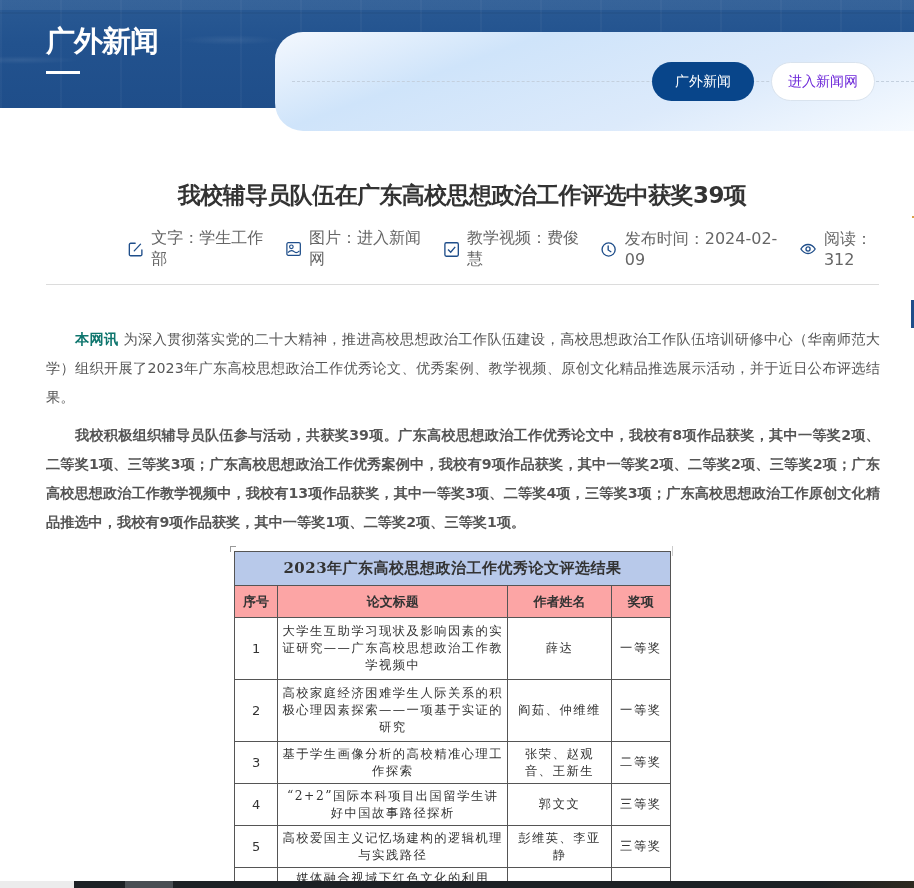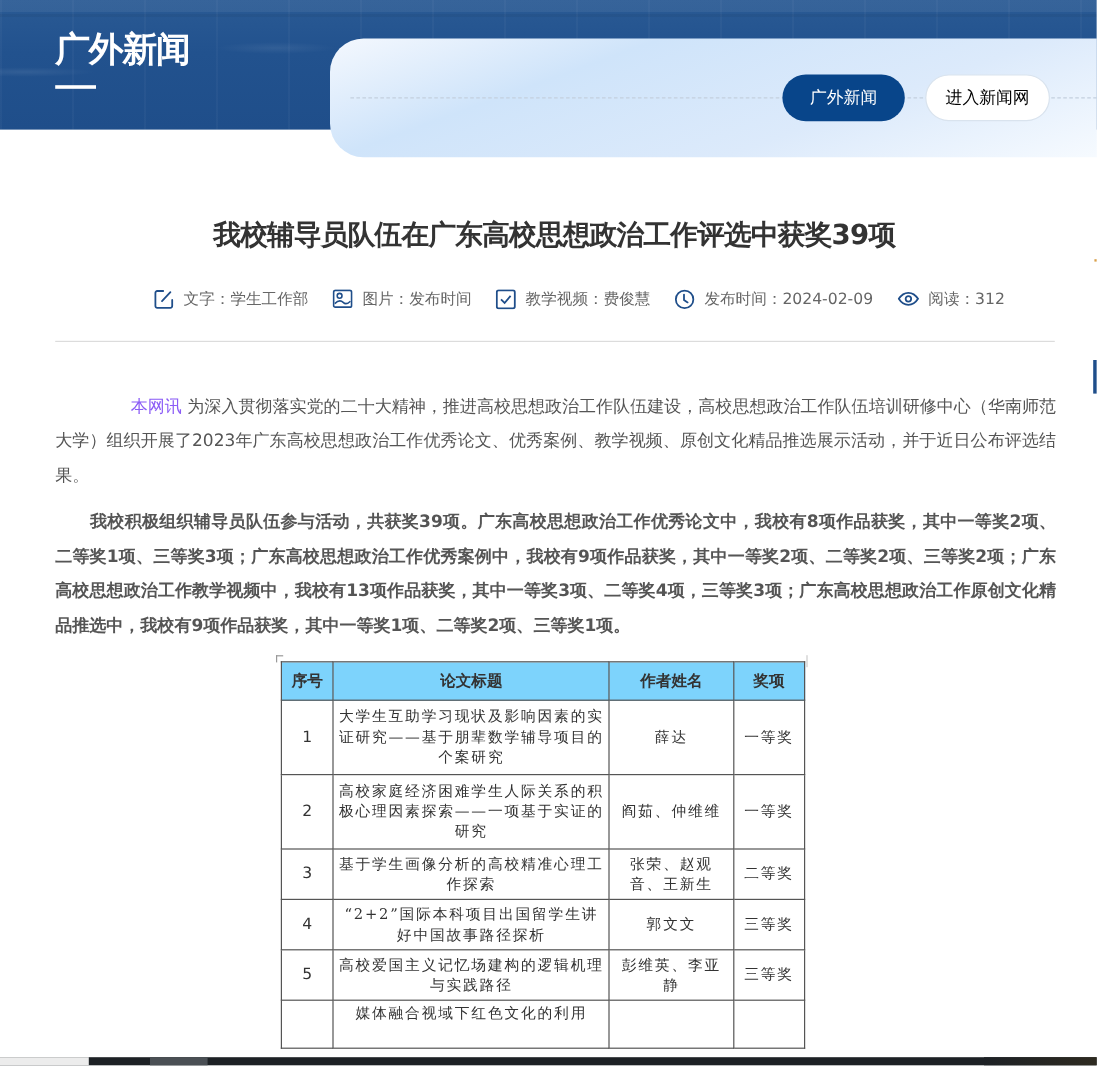--- a/index.html
+++ b/index.html
@@ -35,53 +35,53 @@
     background: linear-gradient(160deg, #f4f8fe 0%, #cfe4fa 30%, #dceafb 65%, #f7fbff 100%);
   }
   .nav-dash {
     position: absolute; left: 292px; top: 81px; width: 622px; border-top: 1px dashed #c4d0de;
   }
   .nav-btn {
     position: absolute; top: 62px; height: 39px; border-radius: 20px;
     font-size: 14px; display: flex; align-items: center; justify-content: center;
   }
   .nav-btn.active { left: 652px; width: 102px; background: #08458a; color: #fff; }
-  .nav-btn.outline { left: 771px; width: 104px; background: #fff; color: #000000; border: 1px solid #d9e3ee; }
+  .nav-btn.outline { left: 771px; width: 104px; background: #fff; color: #6d28d9; border: 1px solid #d9e3ee; }
 
   
   .article-title {
     position: absolute; left: 0; top: 180px; width: 924px; text-align: center;
     font-size: 23px; font-weight: bold; color: #333; letter-spacing: -0.6px;
   }
   .meta {
     position: absolute; left: 128px; top: 238px; height: 22px; display: flex; align-items: center;
-    font-size: 13px; color: #666;
+    font-size: 16px; color: #666;
   }
   .meta-item { display: flex; align-items: center; margin-right: 20px; }
   .meta-item svg { margin-right: 8px; }
   .divider { position: absolute; left: 46px; top: 284px; width: 833px; height: 1px; background: #dcdcdc; }
 
   .para {
     position: absolute; left: 46px; width: 834px;
     font-size: 14.2px; line-height: 29px; color: #555; text-indent: 29px; text-align: justify;
   }
-  .para b { color: #8b5cf6; font-weight: normal; margin-left: 34px; }
+  .para b { color: #0f766e; font-weight: bold; }
   .p1 { top: 325px; }
   .p2 { top: 421px; font-weight: bold; }
 
   
   .table-wrap {
     position: absolute; left: 234px; top: 551px; width: 440px;
   }
   .corner-mark { position: absolute; left: 230px; top: 546px; width: 6px; height: 6px; border-left: 1px solid #999; border-top: 1px solid #999; }
   .right-mark { position: absolute; left: 672px; top: 546px; width: 1px; height: 10px; background: #ccc; }
   table.result { border-collapse: collapse; width: 437px; font-family: "DejaVu Serif", serif; color: #333; }
   table.result td, table.result th { border: 1px solid #555; text-align: center; vertical-align: middle; }
   .caption-row th { background: #b8c9ea; height: 34px; font-size: 15px; font-weight: bold; letter-spacing: 0.5px; }
-  .head-row th { background: #7dd3fc; height: 32px; font-size: 13px; font-weight: bold; }
+  .head-row th { background: #fca5a5; height: 32px; font-size: 13px; font-weight: bold; }
   .result td { font-size: 12.3px; line-height: 17px; letter-spacing: 1.5px; padding: 2px 4px; }
   .result td.num { font-family: "DejaVu Sans", sans-serif; font-size: 13px; letter-spacing: 0; }
 
   
   .edge-dot { position: absolute; left: 912px; top: 216px; width: 2px; height: 2px; background: #d9a04a; }
   .edge-bar { position: absolute; left: 911px; top: 300px; width: 3px; height: 28px; background: #1f4e8a; }
 
   
   .taskbar { position: absolute; left: 0; top: 881px; width: 914px; height: 7px; background: #1d2125; }
   .taskbar .seg1 { position: absolute; left: 0; top: 0; width: 74px; height: 7px; background: #ececec; }
@@ -111,21 +111,21 @@
         <path d="M7 10l7-7.5" stroke="#1f4e8a" stroke-width="1.5" stroke-linecap="round"></path>
       </svg>
     <span>文字：学生工作部</span>
   </div>
   <div class="meta-item">
     <svg width="17" height="16" viewBox="0 0 17 16">
         <rect x="1" y="1" width="15" height="14" rx="1.5" fill="none" stroke="#1f4e8a" stroke-width="1.4"></rect>
         <circle cx="6" cy="5.5" r="2" fill="none" stroke="#1f4e8a" stroke-width="1.3"></circle>
         <path d="M2 12c3-3 5-3 7-1s4 1 6-1" fill="none" stroke="#1f4e8a" stroke-width="1.3"></path>
       </svg>
-    <span>图片：发布时间</span>
+    <span>图片：进入新闻网</span>
   </div>
   <div class="meta-item">
     <svg width="17" height="17" viewBox="0 0 17 17">
         <rect x="1" y="1" width="15" height="15" rx="1.5" fill="none" stroke="#1f4e8a" stroke-width="1.5"></rect>
         <path d="M4.5 8.5l3 3 5-6" fill="none" stroke="#1f4e8a" stroke-width="1.5"></path>
       </svg>
     <span>教学视频：费俊慧</span>
   </div>
   <div class="meta-item">
     <svg width="17" height="17" viewBox="0 0 17 17">
@@ -146,29 +146,32 @@
 <div class="divider"></div>
 
 <p class="para p1"><b>本网讯</b><span> 为深入贯彻落实党的二十大精神，推进高校思想政治工作队伍建设，高校思想政治工作队伍培训研修中心（华南师范大学）组织开展了2023年广东高校思想政治工作优秀论文、优秀案例、教学视频、原创文化精品推选展示活动，并于近日公布评选结果。</span></p>
 <p class="para p2">我校积极组织辅导员队伍参与活动，共获奖39项。广东高校思想政治工作优秀论文中，我校有8项作品获奖，其中一等奖2项、二等奖1项、三等奖3项；广东高校思想政治工作优秀案例中，我校有9项作品获奖，其中一等奖2项、二等奖2项、三等奖2项；广东高校思想政治工作教学视频中，我校有13项作品获奖，其中一等奖3项、二等奖4项，三等奖3项；广东高校思想政治工作原创文化精品推选中，我校有9项作品获奖，其中一等奖1项、二等奖2项、三等奖1项。</p>
 
 <div class="corner-mark"></div>
 <div class="right-mark"></div>
 <div class="table-wrap">
   <table class="result">
     <tbody>
+        <tr class="caption-row">
+      <th colspan="4">2023年广东高校思想政治工作优秀论文评选结果</th>
+    </tr>
     <tr class="head-row">
       <th style="width:45px">序号</th>
       <th style="width:242px">论文标题</th>
       <th style="width:108px">作者姓名</th>
       <th style="width:62px">奖项</th>
     </tr>
     <tr style="height:62px">
       <td class="num">1</td>
-      <td>大学生互助学习现状及影响因素的实证研究——基于朋辈数学辅导项目的个案研究</td>
+      <td>大学生互助学习现状及影响因素的实证研究——广东高校思想政治工作教学视频中</td>
       <td>薛达</td>
       <td>一等奖</td>
     </tr>
     <tr style="height:62px">
       <td class="num">2</td>
       <td>高校家庭经济困难学生人际关系的积极心理因素探索——一项基于实证的研究</td>
       <td>阎茹、仲维维</td>
       <td>一等奖</td>
     </tr>
     <tr style="height:42px">

